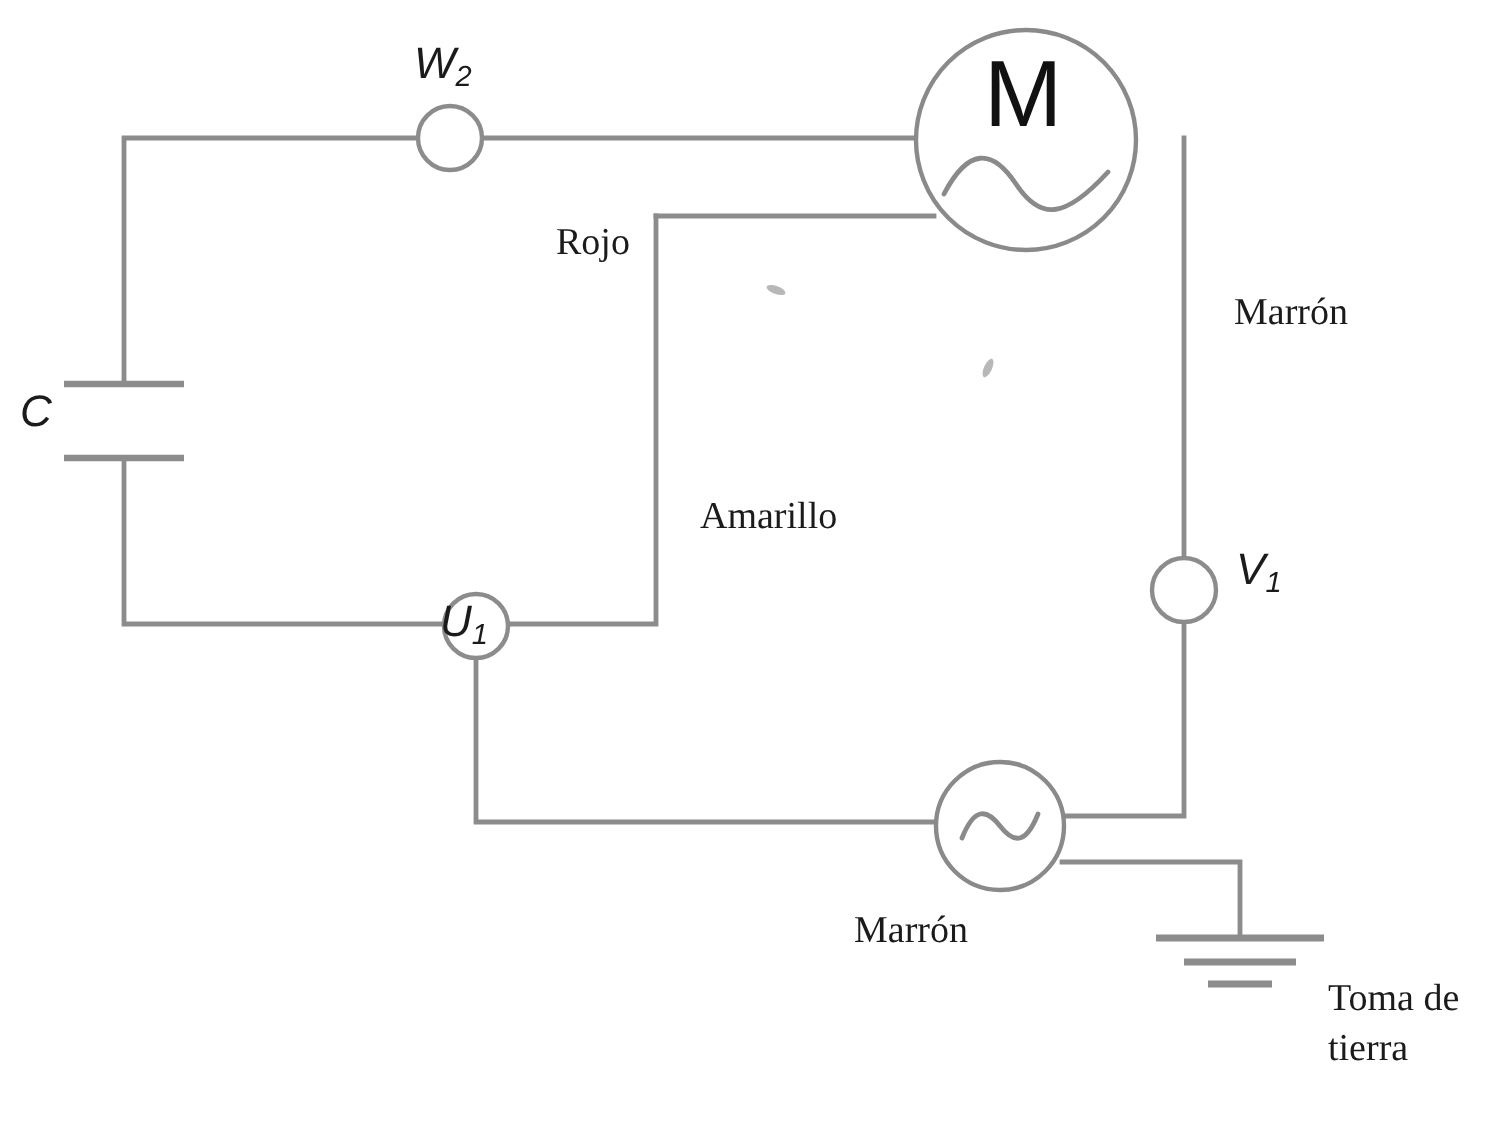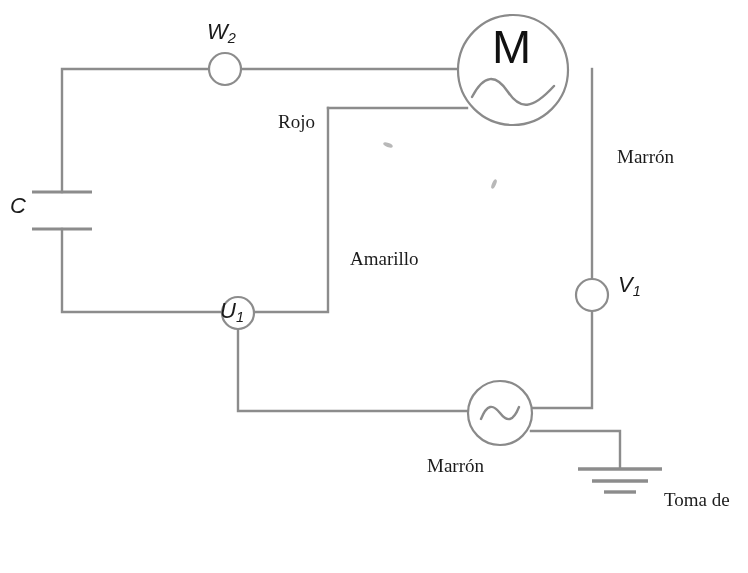--- a/index.html
+++ b/index.html
@@ -164,15 +164,16 @@
   <div class="label label-md" style="left: 278px; top: 111px;">Rojo</div>
 
   <div class="label label-md" style="left: 350px; top: 248px; text-align: right;">Amarillo</div>
 
   <div class="label label-md" style="left: 617px; top: 146px; text-align: right;">Marrón</div>
 
   <div class="label label-md" style="left: 427px; top: 455px;">Marrón</div>
 
   <div class="label label-md two-line" style="left: 628px; top: 488px; margin-left: 36px;">
     <div>Toma de</div>
+    <div>tierra</div>
   </div>
 
 </div>
 
 </body></html>

